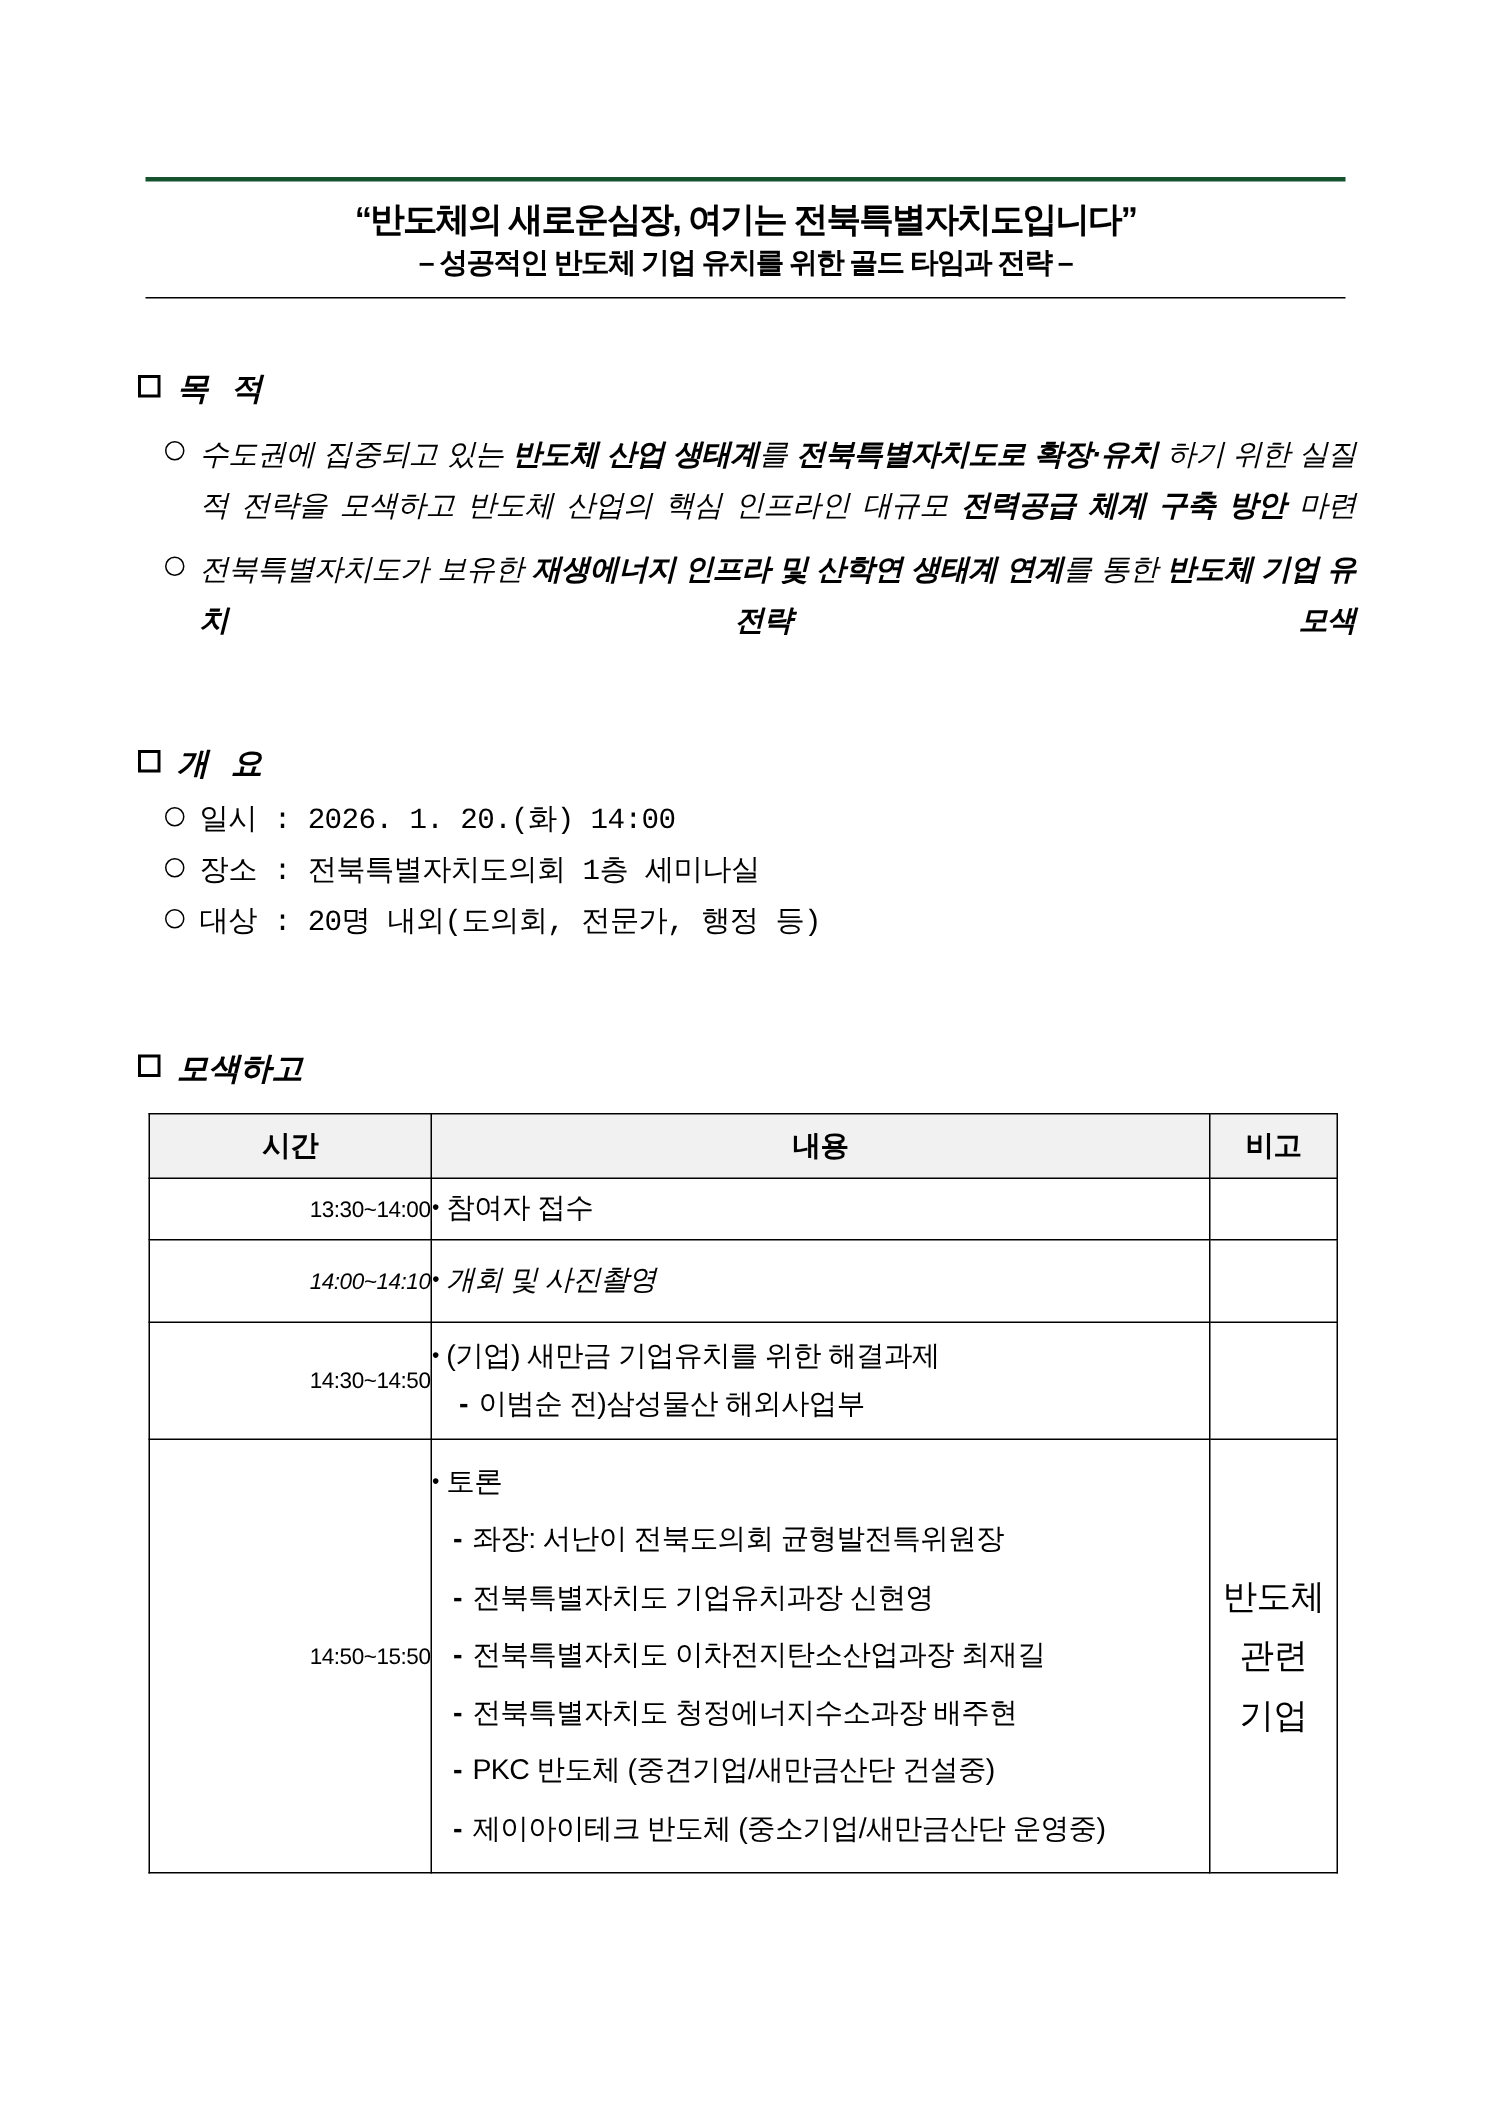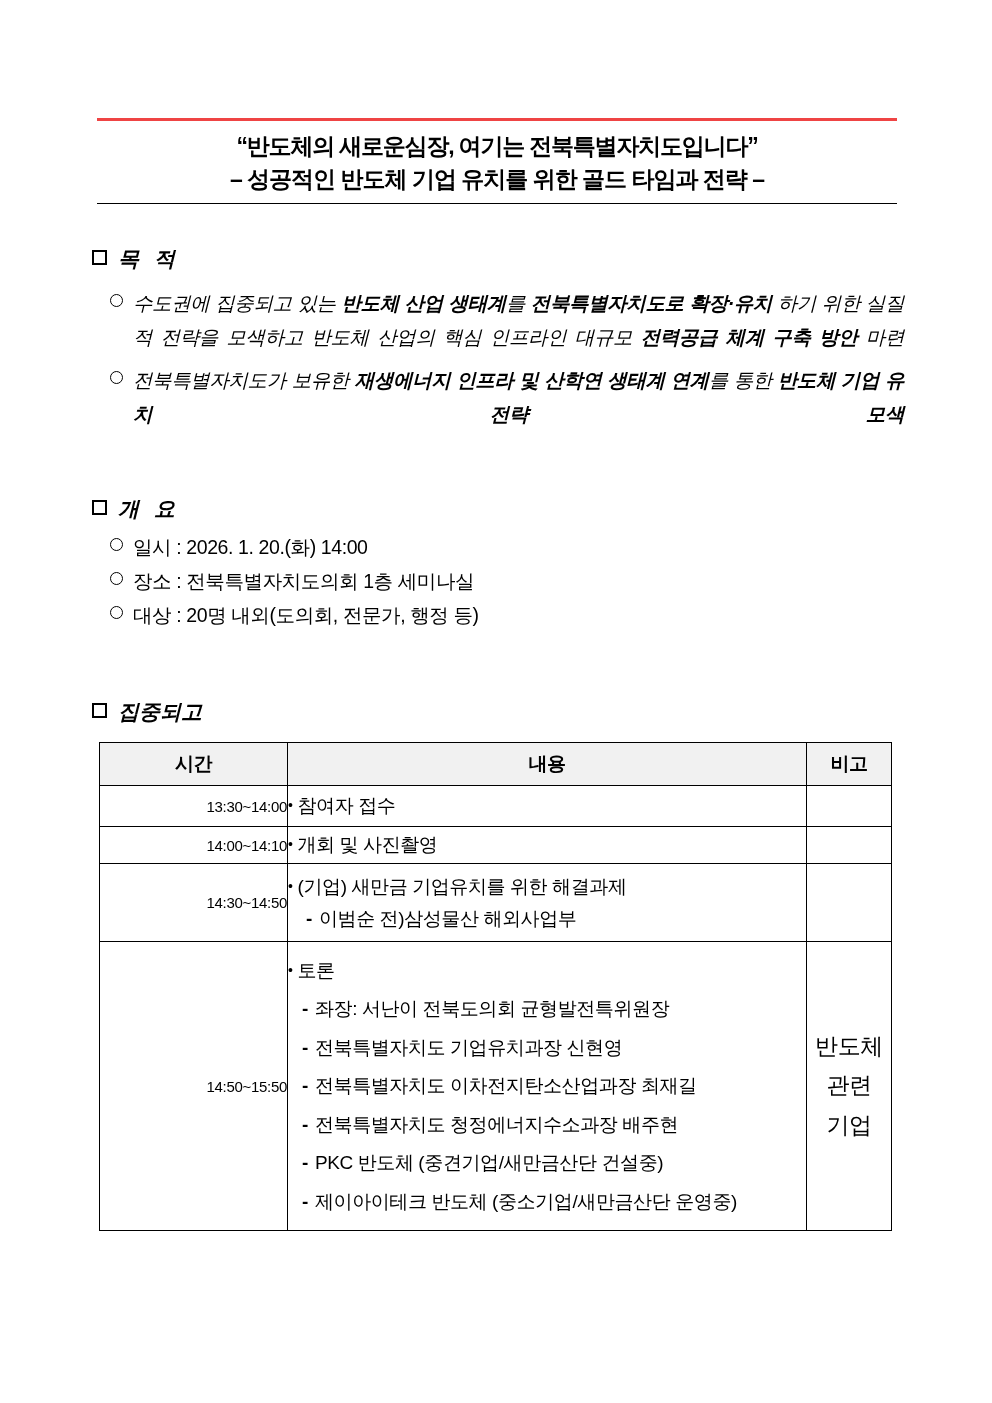--- a/index.html
+++ b/index.html
@@ -25,34 +25,34 @@
     padding: 0;
   }
 
   
   .title-block {
     position: absolute;
     left: 97px;
     top: 118px;
     width: 800px;
     box-sizing: border-box;
-    border-top: 3px solid #ef4444;
+    border-top: 3px solid #14532d;
     border-bottom: 1.4px solid #000;
     padding: 9px 0 8px 0;
     text-align: center;
   }
   .title-line1 {
     font-size: 23px;
     font-weight: bold;
     letter-spacing: -1.2px;
     line-height: 1.42;
     white-space: nowrap;
   }
   .title-line2 {
-    font-size: 23px;
+    font-size: 19px;
     font-weight: bold;
     letter-spacing: -1.0px;
     line-height: 1.42;
     white-space: nowrap;
   }
 
   
   .section {
     position: absolute;
     left: 92px;
@@ -107,20 +107,21 @@
     line-height: 1.72;
   }
   .justify-p.jall { text-align-last: justify; }
   .b { font-weight: bold; }
 
   .plain-row {
     font-size: 19.5px;
     line-height: 1.74;
     letter-spacing: -0.4px;
     white-space: nowrap;
+    font-family: Liberation Mono, monospace;
   }
 
   
   .sched-wrap {
     position: absolute;
     left: 99px;
     top: 742px;
     width: 792px;
   }
   table.sched {
@@ -160,21 +161,21 @@
     padding: 7px 6px 7px 10px;
     line-height: 1.55;
   }
   td.rem {
     text-align: center;
     font-size: 23px;
     letter-spacing: -0.4px;
     line-height: 1.72;
   }
   .r-h1 { height: 41px; }
-  .r-h2 { height: 37px; }
+  .r-h2 { height: 55px; font-style: italic; }
   .r-h3 { height: 41px; }
   .r-h4 { height: 78px; }
   .r-h5 { height: 289px; }
   .r-h6 { height: 41px; }
 
   .li-dot {
     display: block;
     padding-left: 14px;
     text-indent: -14px;
     white-space: nowrap;
@@ -257,21 +258,21 @@
         <div class="bullet-row">
           <span class="circ"></span>
           <span class="btext plain-row">대상 : 20명 내외(도의회, 전문가, 행정 등)</span>
         </div>
       </div>
   </div>
 
   <div class="section" style="top:698px;">
     <div class="sec-head">
       <span class="sq"></span>
-      <span class="headtext">집중되고</span>
+      <span class="headtext">모색하고</span>
     </div>
   </div>
 
   <div class="sched-wrap">
     <table class="sched">
       <colgroup>
         <col class="col-time">
           <col class="col-cont">
           <col class="col-rem">
       </colgroup>

